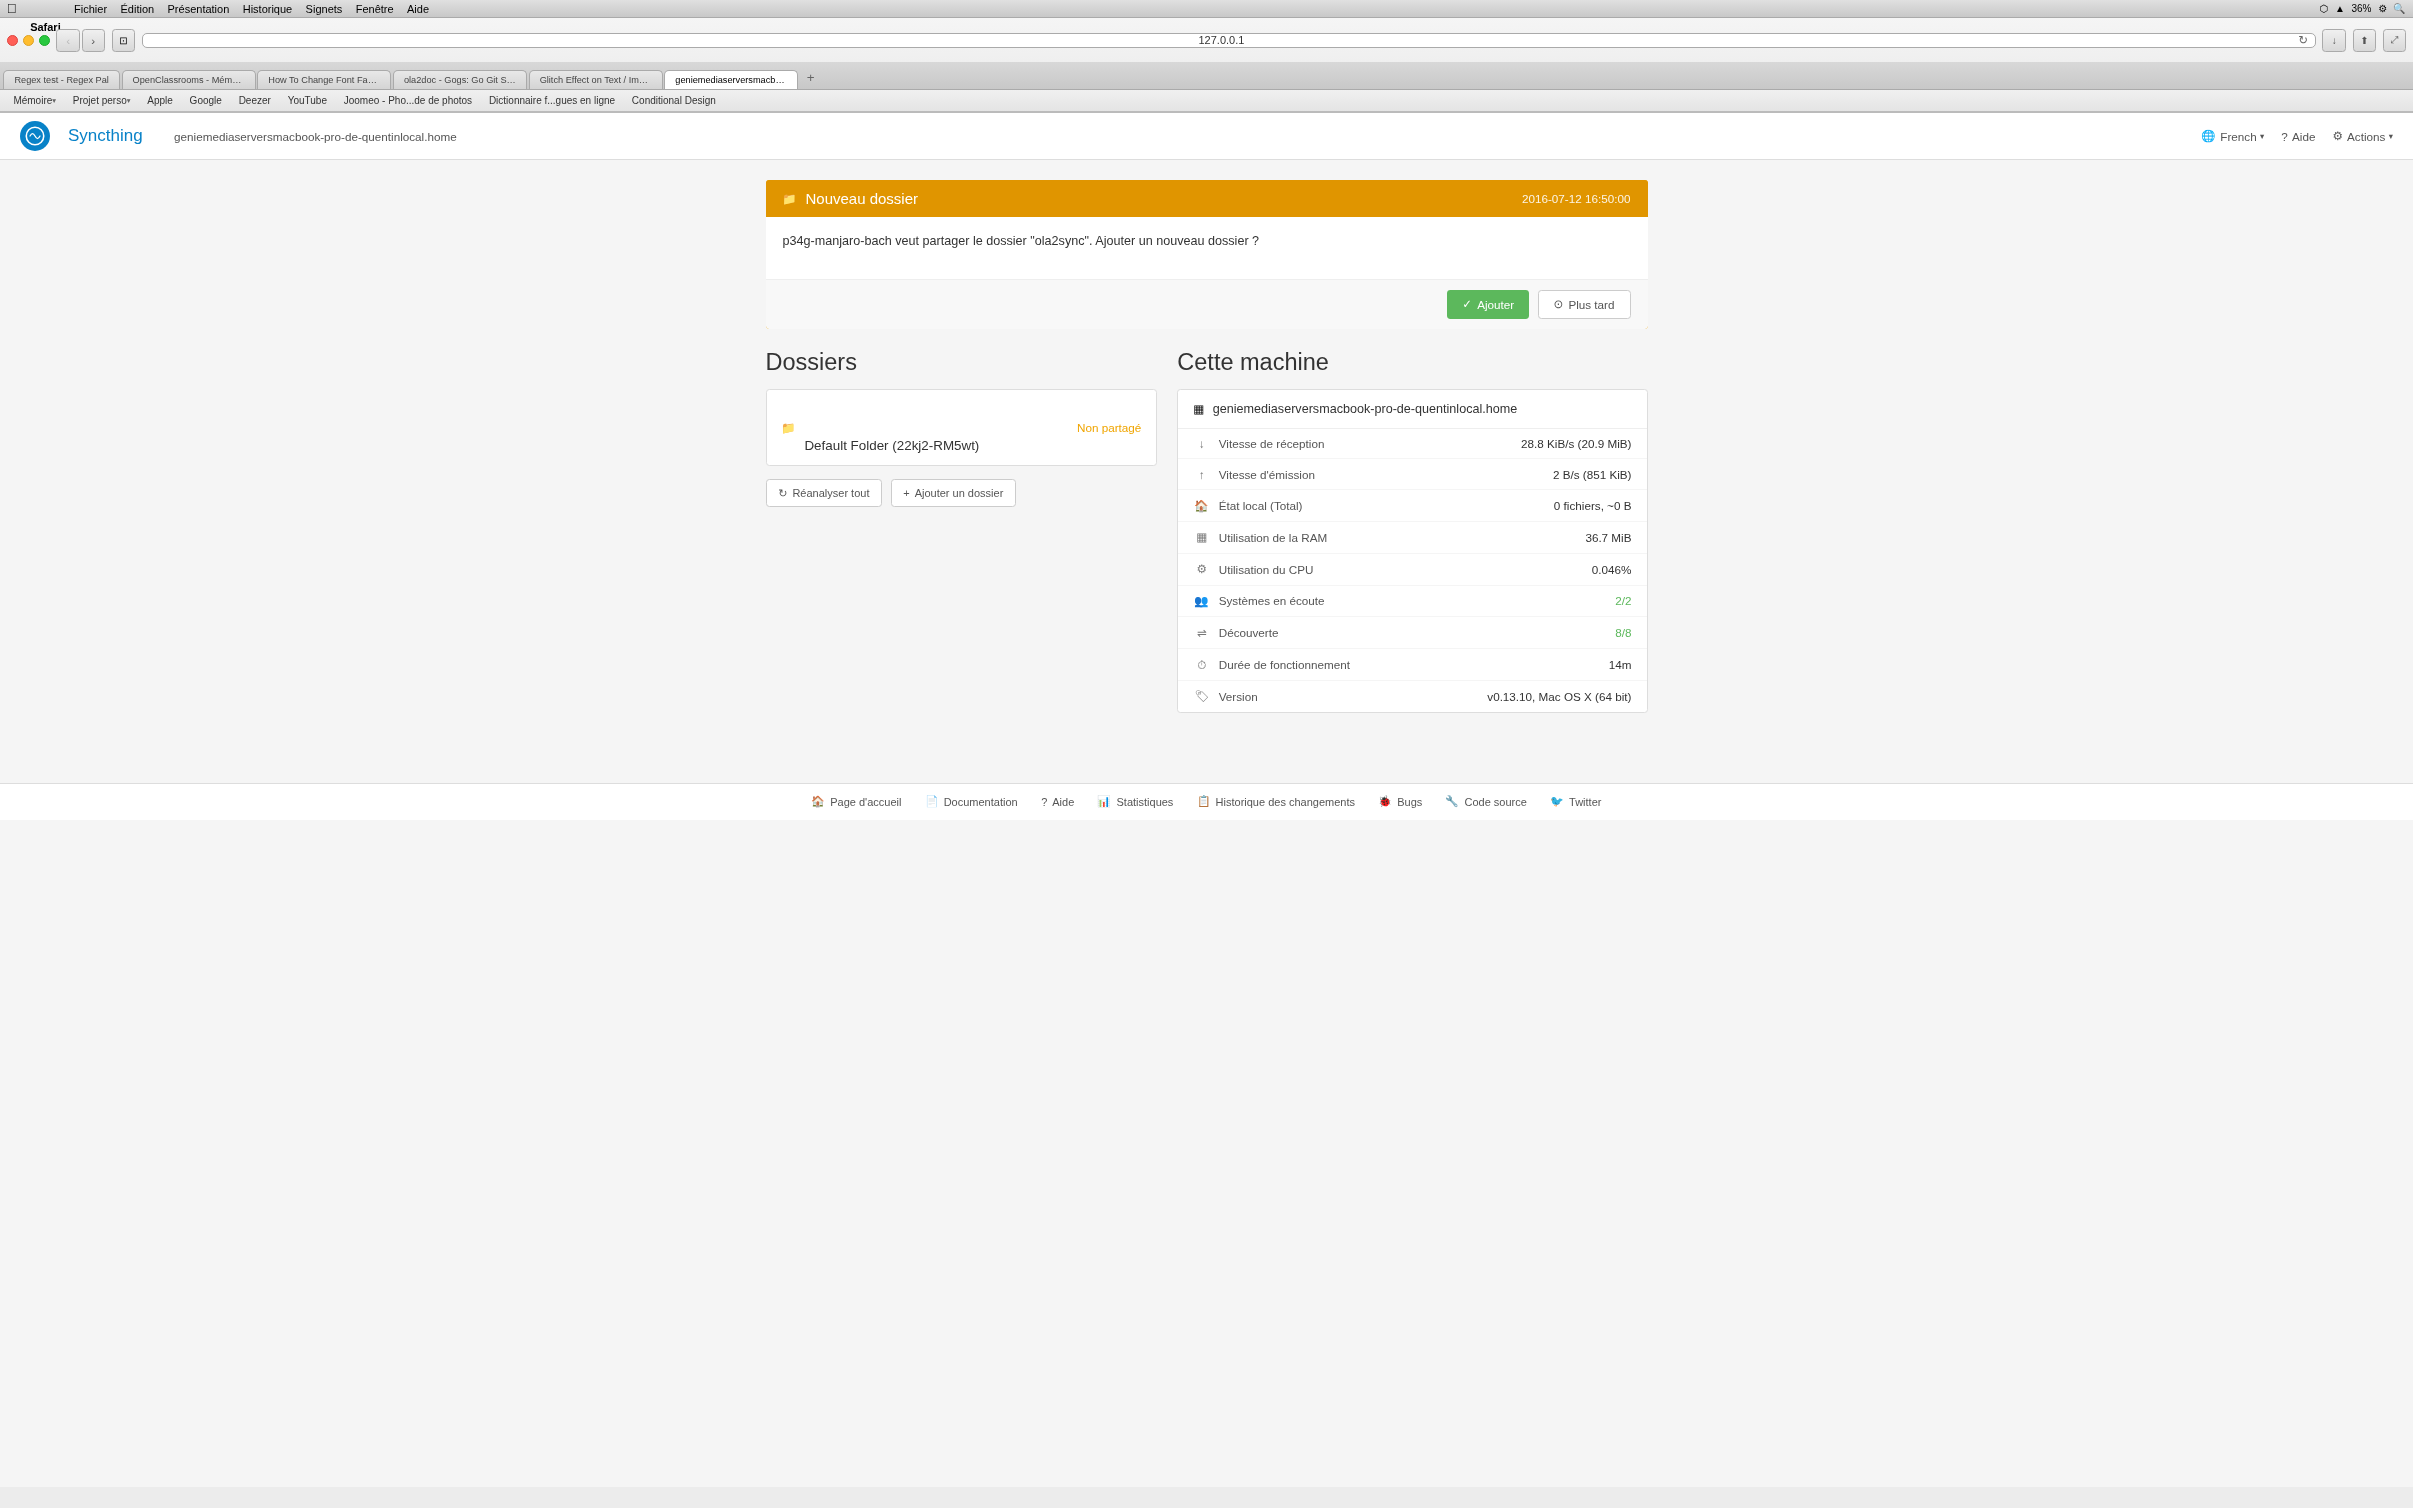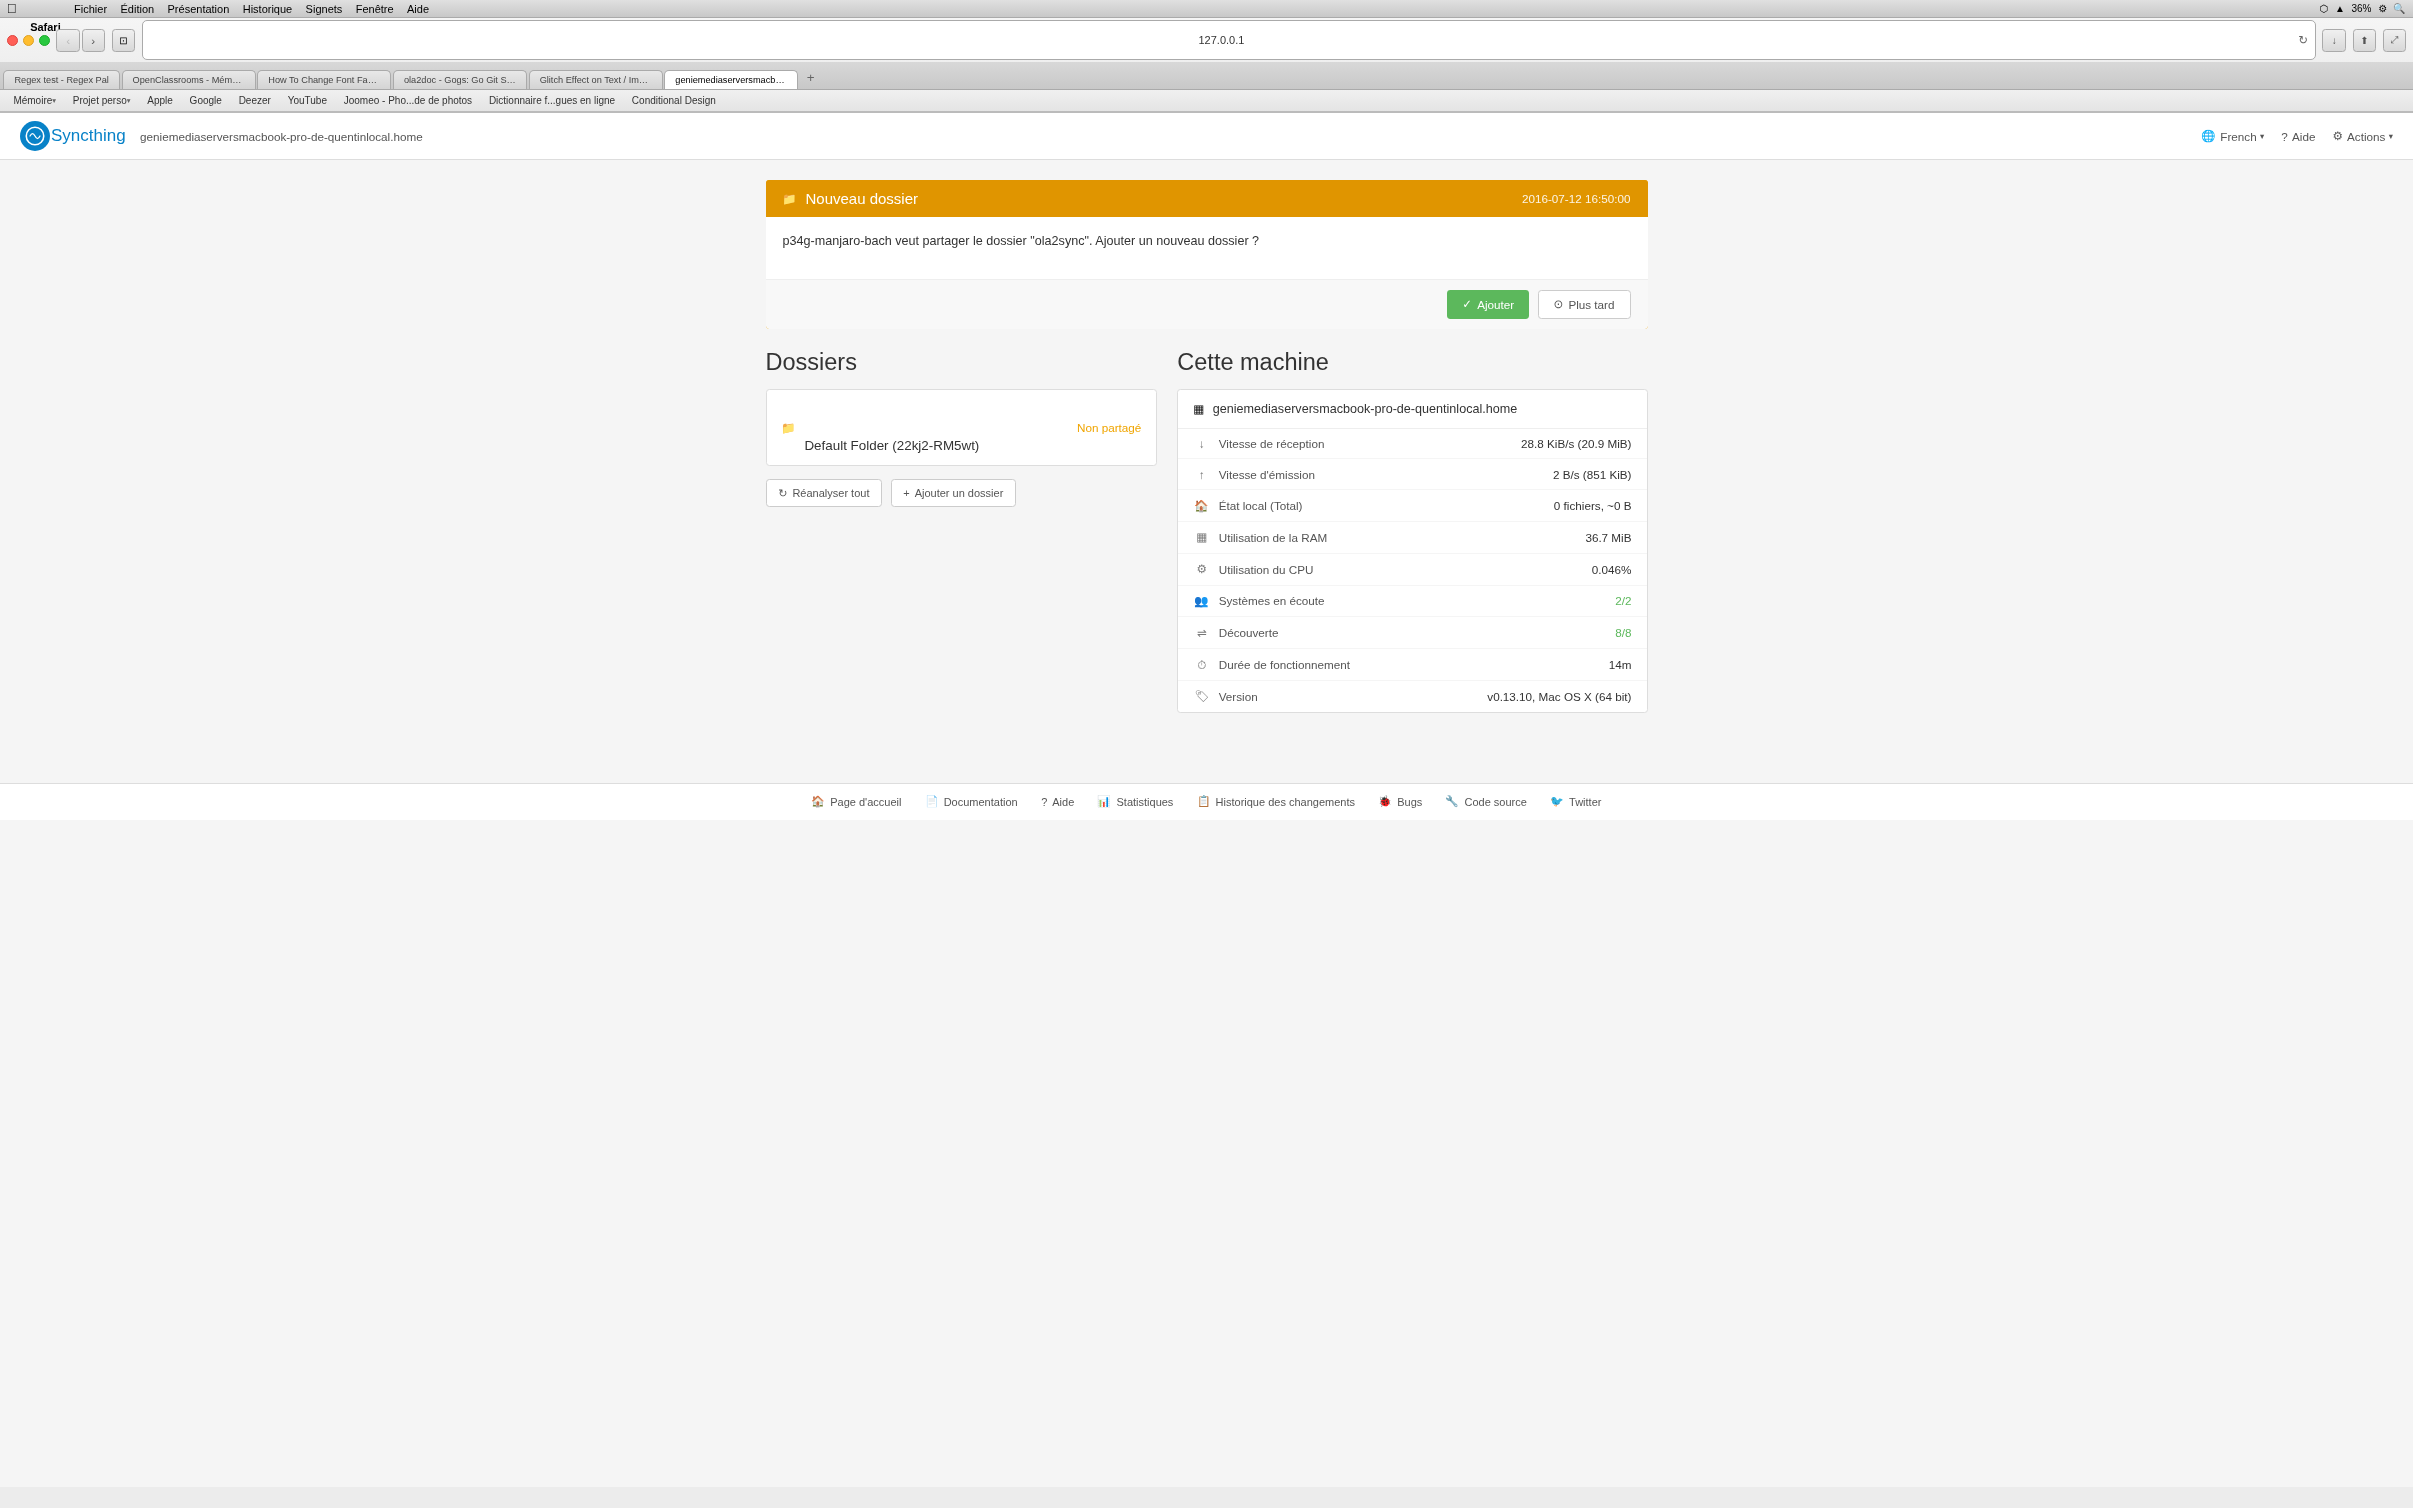--- a/index.html
+++ b/index.html
@@ -59,21 +59,21 @@
       font-size: 10px; cursor: pointer;
     }
     .url-bar-container {
       flex: 1;
       display: flex;
       align-items: center;
       background: white;
       border: 0.8px solid #aaa;
       border-radius: 5px;
       padding: 0 6.7px;
-      height: 40px;
+      height: 15px;
       gap: 5px;
     }
     .url-bar-text { flex: 1; text-align: center; font-size: 11px; color: #333; }
     .url-refresh { color: #666; font-size: 11.7px; cursor: pointer; }
     .browser-actions { display: flex; gap: 6.7px; align-items: center; }
     .browser-action-btn {
       background: linear-gradient(to bottom, #f0f0f0, #d8d8d8);
       border: 0.8px solid #aaa;
       border-radius: 3.4px;
       width: 23.5px; height: 23.5px;
@@ -143,21 +143,21 @@
     
     .app-navbar {
       background: white;
       border-bottom: 0.8px solid #ddd;
       display: flex;
       align-items: center;
       padding: 0 20px;
       height: 47px;
       justify-content: space-between;
     }
-    .app-brand { display: flex; align-items: center; gap: 1px; }
+    .app-brand { display: flex; align-items: center; gap: 18px; }
     .app-logo {
       width: 30px; height: 30px;
       background: #0882c8;
       border-radius: 50%;
       display: flex; align-items: center; justify-content: center;
     }
     .app-logo svg { width: 20px; height: 20px; }
     .app-brand-name { color: #0882c8; font-size: 17px; font-weight: 500; }
     .app-hostname { color: #555; font-size: 11.7px; margin-left: 13.4px; }
     .app-nav-right { display: flex; align-items: center; gap: 17px; }

